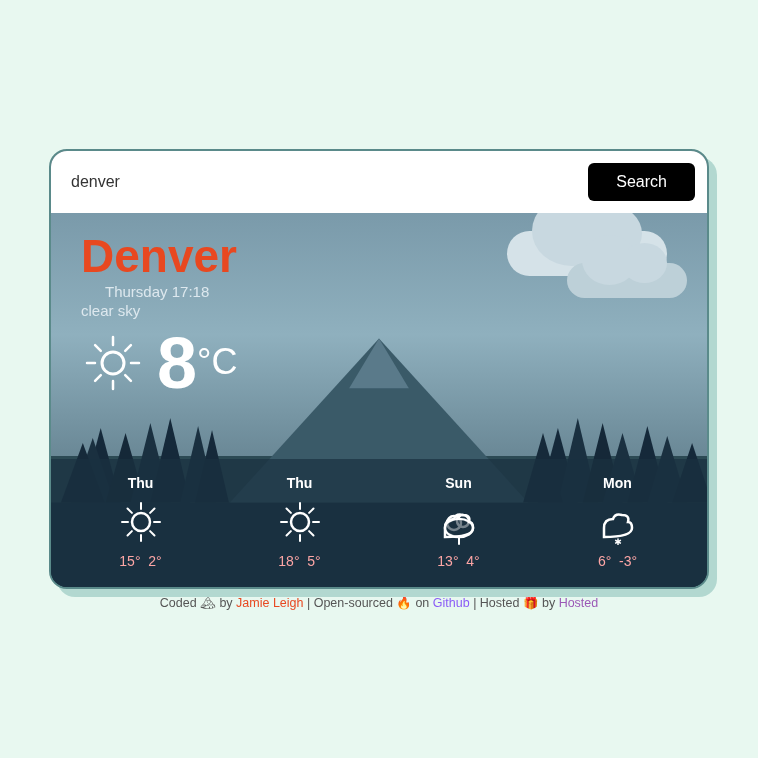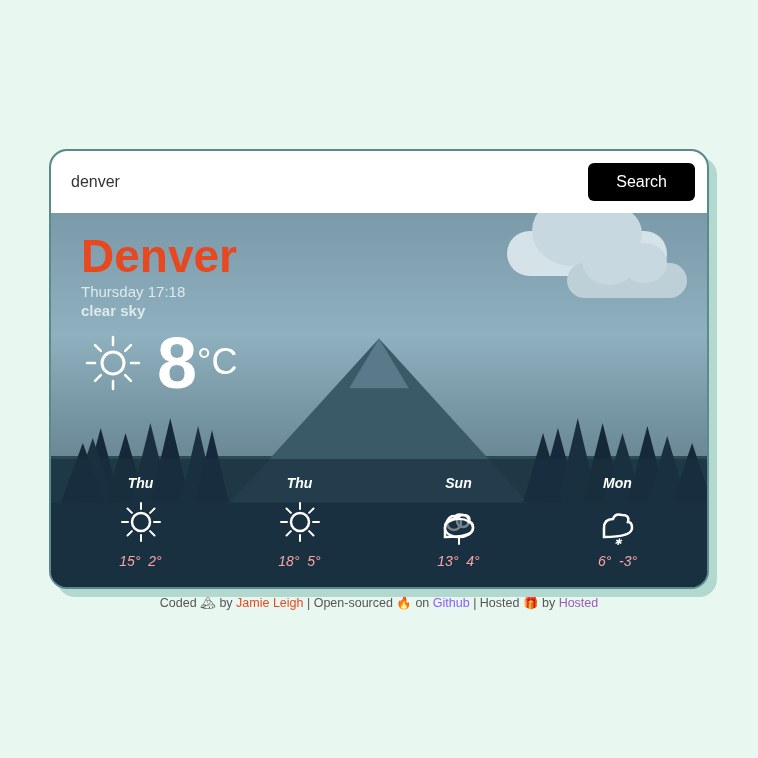--- a/index.html
+++ b/index.html
@@ -143,27 +143,27 @@
       font-weight: 700;
       color: #e84820;
       line-height: 1;
       margin-bottom: 4px;
     }
 
     .date-time {
       font-size: 15px;
       color: #dde8ee;
       margin-bottom: 2px;
+      margin-left: 24px;
     }
 
     .condition {
       font-size: 15px;
       color: #dde8ee;
       margin-bottom: 8px;
-      font-weight: bold;
     }
 
     .temp-row {
       display: flex;
       align-items: center;
       gap: 0;
       margin-top: 8px;
     }
 
     
@@ -213,21 +213,20 @@
     
     .forecast-section {
       position: relative;
       z-index: 5;
       background: rgba(26, 48, 64, 0.7);
       margin: 0 -30px;
       padding: 16px 10px 18px 10px;
       display: flex;
       justify-content: space-around;
       align-items: center;
-      font-style: italic;
     }
 
     .forecast-day {
       display: flex;
       flex-direction: column;
       align-items: center;
       gap: 6px;
       color: white;
       min-width: 90px;
     }

